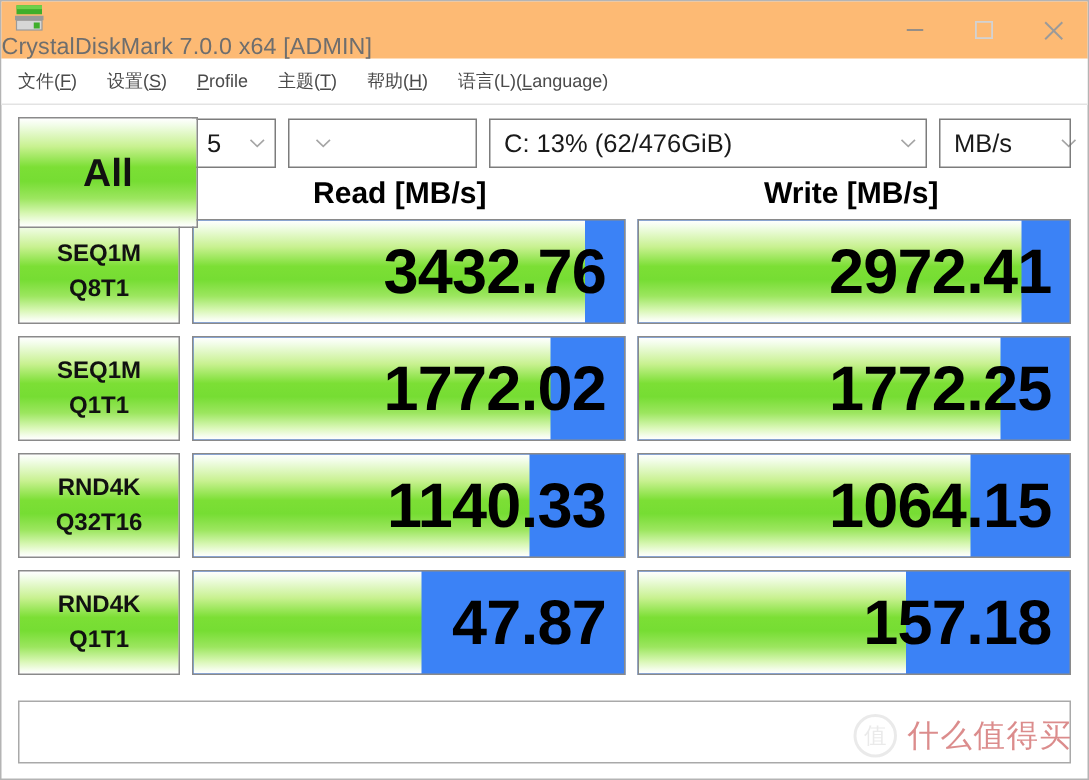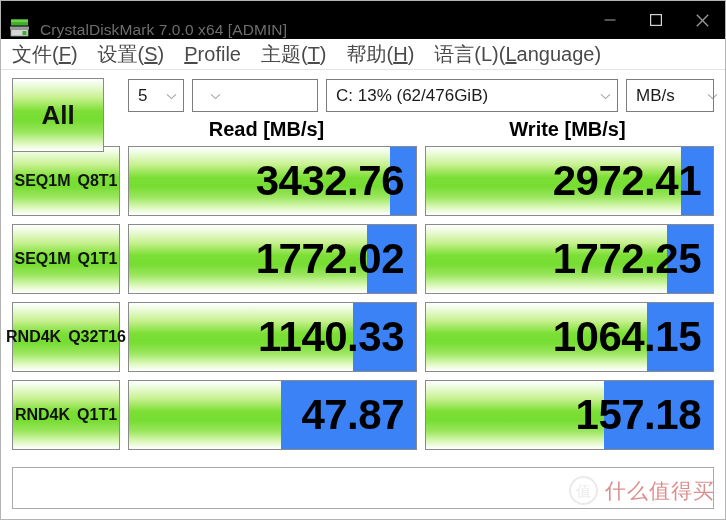--- a/index.html
+++ b/index.html
@@ -24,23 +24,24 @@
     display: flex;
     flex-direction: column;
     position: relative;
   }
 
   
   .titlebar {
     height: 38px;
     min-height: 38px;
     display: flex;
-    align-items: flex-end;
-    background: #000000;
-    position: relative;
+    align-items: flex-start;
+    background: #fdba74;
+    position: relative;
+    flex-direction: column;
   }
   .app-icon {
     width: 22px;
     height: 22px;
     margin-left: 8px;
     margin-right: 9px;
     position: relative;
     flex-shrink: 0;
   }
   .title-text {
@@ -72,21 +73,21 @@
   .menubar {
     height: 30px;
     min-height: 30px;
     display: flex;
     align-items: center;
     padding-left: 11px;
     background: #ffffff;
     border-bottom: 1px solid #e3e3e3;
   }
   .menu-item {
-    font-size: 20px;
+    font-size: 12px;
     color: #4a4a4a;
     margin-right: 20px;
     white-space: nowrap;
     line-height: 1;
   }
   .menu-item u { text-decoration: underline; }
 
   
   .content {
     flex: 1;
@@ -178,21 +179,21 @@
         #f4fdea 96%,
         #ffffff 100%);
   }
 
   .test-btn {
     width: 108px;
     min-width: 108px;
     box-sizing: border-box;
     border: 1px solid #8a8a8a;
     display: flex;
-    flex-direction: row;
+    flex-direction: column;
     align-items: center;
     justify-content: center;
     gap: 7px;
   }
   .test-btn .tl1, .test-btn .tl2 {
     font-size: 16px;
     font-weight: bold;
     color: #111111;
     line-height: 1;
   }
@@ -421,21 +422,21 @@
         </div>
         <div class="score-box">
           <div class="score-fill green-grad" style="width: 62%;"></div>
           <span class="score-val">157.18</span>
         </div>
       </div>
 
     </div>
   </div>
 
-  <div style="position:absolute; left:11px; top:77px; width:92px; height:74px; box-sizing:border-box; border:1px solid #8a8a8a; display:flex; align-items:center; justify-content:center;" class="green-grad">
+  <div style="position:absolute; left:11px; top:77px; width:120px; height:74px; box-sizing:border-box; border:1px solid #8a8a8a; display:flex; align-items:center; justify-content:center;" class="green-grad">
     <span style="font-size:26px; font-weight:bold; color:#111111; line-height:1;">All</span>
   </div>
 
   <div class="bottom-area">
     <div class="comment-box" title=""></div>
   </div>
 
   <div class="watermark">
     <div class="wm-circle">值</div>
     <div class="wm-text">什么值得买</div>

